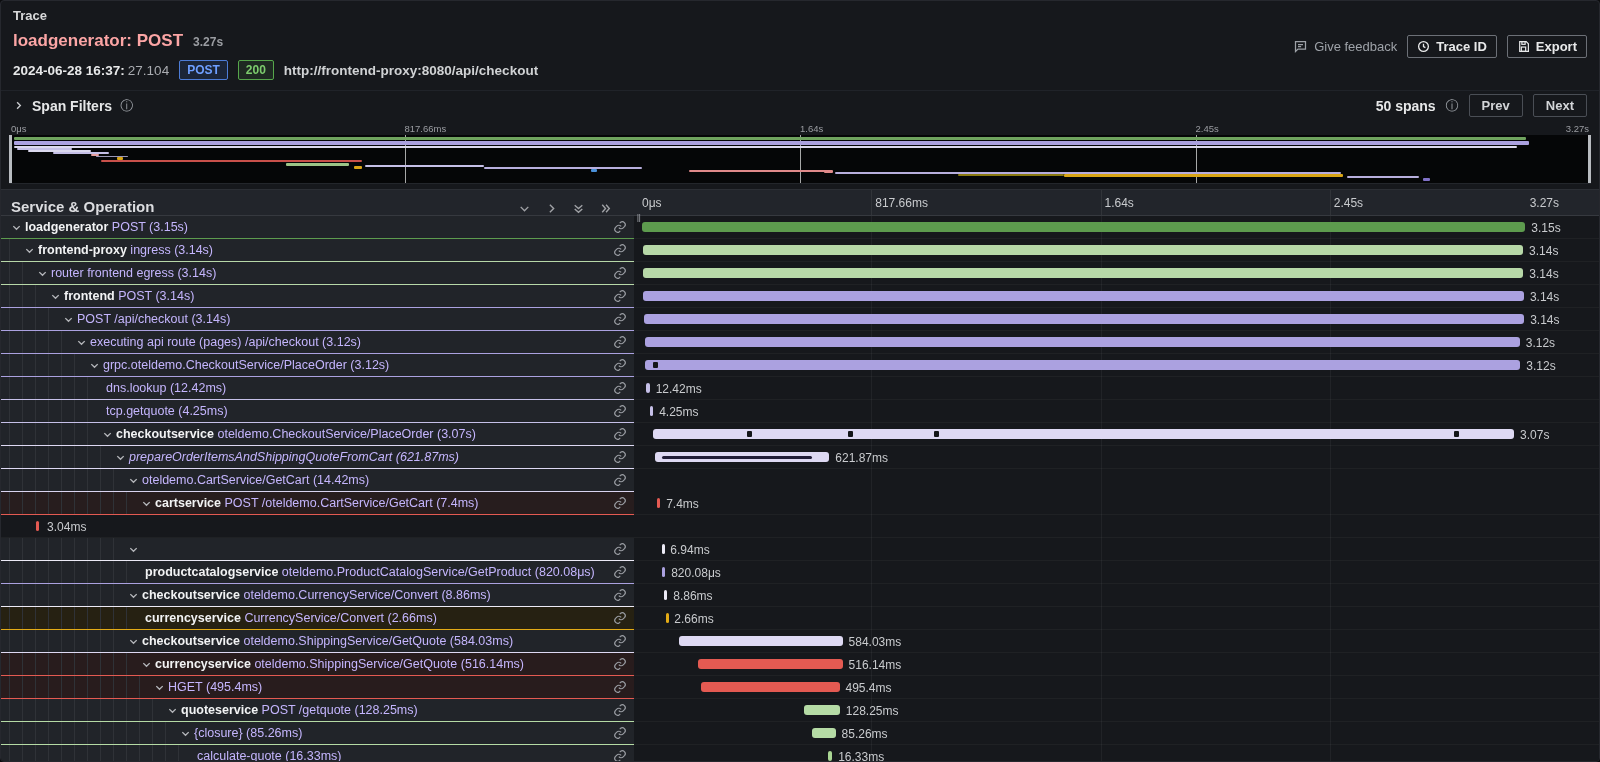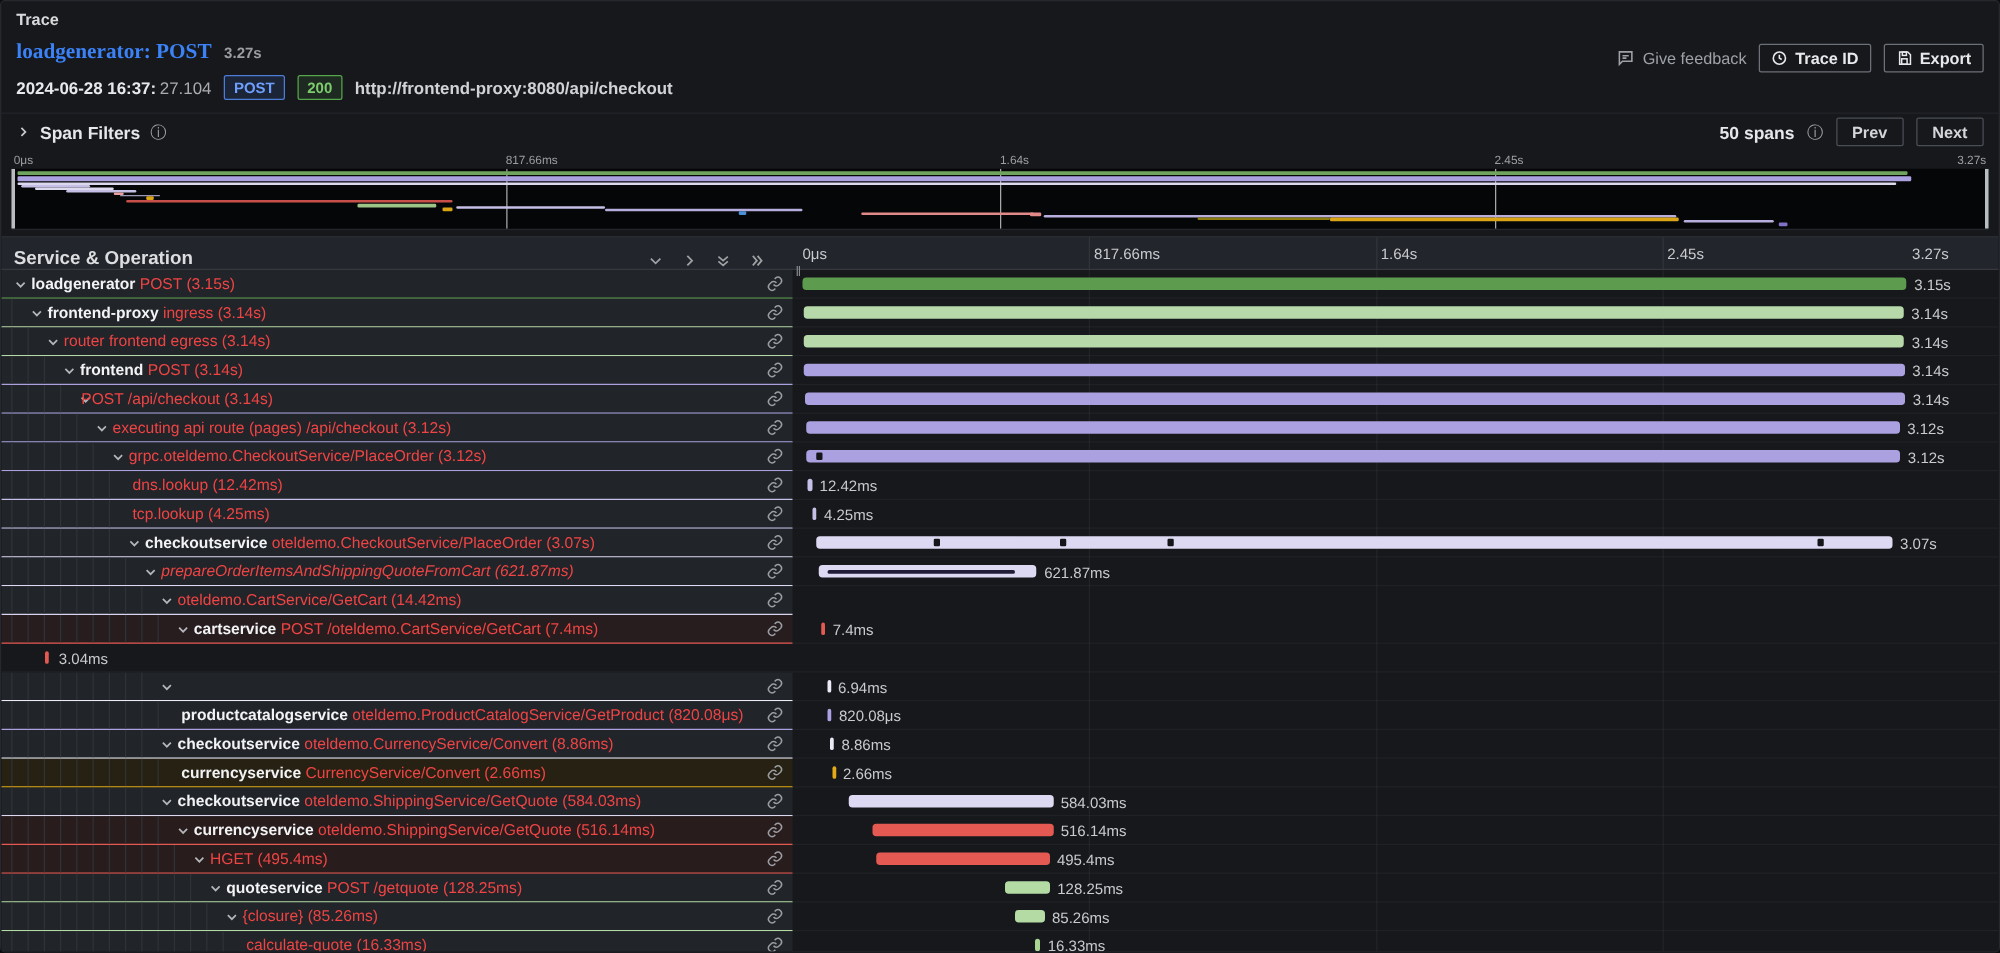--- a/index.html
+++ b/index.html
@@ -7,21 +7,21 @@
     font-family:"Liberation Sans","DejaVu Sans",sans-serif; }
   .panel { position:absolute; inset:0; background:#16181c; border:1px solid #26282e; border-radius:4px; overflow:hidden; }
 
   
   .panel-header { height:28px; display:flex; align-items:center; padding:0 12px;
     color:#d8d9da; font-size:13px; font-weight:600; }
 
   
   .trace-header { position:relative; padding:2px 12px 10px 12px; }
   .trace-title-row { display:flex; align-items:baseline; gap:10px; }
-  .trace-title { color:#3b82f6; font-size:17px; font-weight:700;font-family:Liberation Serif, serif; }
+  .trace-title { color:#fca5a5; font-size:17px; font-weight:700; }
   .trace-duration { color:#9b9da2; font-size:12px; font-weight:600; }
   .trace-meta-row { display:flex; align-items:center; gap:10px; margin-top:9px; }
   .timestamp-main { color:#e8e9ea; font-size:13.5px; font-weight:700; }
   .timestamp-frac { color:#aaacb1; font-size:13.5px; font-weight:400; margin-left:-7px; }
   .badge { font-size:12px; font-weight:700; padding:2px 7px; border-radius:2px; border:1px solid; }
   .badge.method { color:#6e9fff; border-color:#4d7cd6; background:rgba(61,113,217,0.15); }
   .badge.status { color:#7ccb6d; border-color:#56a64b; background:rgba(86,166,75,0.13); }
   .url { color:#d0d2d4; font-size:13.5px; font-weight:600; }
   .trace-actions { position:absolute; right:12px; top:6px; display:flex; align-items:center; gap:10px; }
   .feedback { display:flex; align-items:center; gap:6px; color:#9ea2a8; font-size:13px; cursor:pointer; }
@@ -66,21 +66,21 @@
   
   .rows { position:relative; height:547px; background:#16181c; overflow:hidden; }
   .rows-grid { position:absolute; left:641px; right:40px; top:0; bottom:0; }
   .rows-grid .gl { position:absolute; top:0; bottom:0; width:1px; background:rgba(255,255,255,0.05); }
   .row { display:flex; height:23px; position:relative; }
   .cell-left { width:633px; height:100%; position:relative; background:#212429; overflow:hidden; cursor:pointer; }
   .guide { position:absolute; top:0; bottom:0; width:1px; background:#2f3237; }
   .chev { position:absolute; top:5.5px; width:14px; height:12px; color:#b4b6ba; cursor:pointer; }
   .rowtext { position:absolute; top:3.5px; white-space:nowrap; font-size:12.5px; }
   .svc { color:#f2f3f4; font-weight:700; }
-  .opdur { color:#ef4444; }
+  .opdur { color:#c4b5fd; }
   .rowlink { position:absolute; right:7px; top:4px; color:#9a9da3; cursor:pointer; }
   .cell-right { flex:1; position:relative; height:100%; border-bottom:1px solid rgba(255,255,255,0.04); }
   .axis-inner { position:absolute; left:8px; right:40px; top:0; bottom:0; }
   .bar { position:absolute; top:6px; height:10px; border-radius:3px; min-width:3px; }
   .bar-stripe { position:absolute; left:4%; right:10%; top:3.5px; height:3px; background:#211d38; border-radius:2px; }
   .bar-tick { position:absolute; top:8px; width:5px; height:6px; background:#141619; border-radius:1px; z-index:2; }
   .bar-label { position:absolute; top:4.5px; font-size:12px; color:#c9cbce; white-space:nowrap; }
 </style>
 </head>
 <body>
@@ -340,21 +340,21 @@
         <div class="cell-left" style="border-bottom: 1px solid rgb(171, 161, 224);">
           <div class="guide" style="left: 8px;"></div>
           <div class="guide" style="left: 21px;"></div>
           <div class="guide" style="left: 34px;"></div>
           <div class="guide" style="left: 47px;"></div>
           <span class="chev icon" style="left: 60px;">
             <svg width="11" height="11" viewBox="0 0 24 24" fill="none" stroke="currentColor" stroke-width="3">
               <polyline points="5 9 12 16 19 9"></polyline>
             </svg>
           </span>
-          <span class="rowtext" style="left: 64px;"><span class="opdur">POST /api/checkout (3.14s)</span></span>
+          <span class="rowtext" style="left: 76px;"><span class="opdur">POST /api/checkout (3.14s)</span></span>
           <span class="rowlink icon">
             <svg width="14" height="14" viewBox="0 0 24 24" fill="none" stroke="currentColor" stroke-width="2">
               <path d="M10 13a5 5 0 0 0 7.5.5l2.5-2.5a5 5 0 0 0-7-7l-1.5 1.4"></path>
               <path d="M14 11a5 5 0 0 0-7.5-.5L4 13a5 5 0 0 0 7 7l1.5-1.4"></path>
             </svg>
           </span>
         </div>
         <div class="cell-right">
           <div class="axis-inner">
             <div class="bar" style="left: 0.18%; width: 96.02%; background: rgb(171, 161, 224);"></div>
@@ -444,21 +444,21 @@
       </div>
       <div class="row">
         <div class="cell-left" style="border-bottom: 1px solid rgb(198, 192, 232);">
           <div class="guide" style="left: 8px;"></div>
           <div class="guide" style="left: 21px;"></div>
           <div class="guide" style="left: 34px;"></div>
           <div class="guide" style="left: 47px;"></div>
           <div class="guide" style="left: 60px;"></div>
           <div class="guide" style="left: 73px;"></div>
           <div class="guide" style="left: 86px;"></div>
-          <span class="rowtext" style="left: 105px;"><span class="opdur">tcp.lookup (4.25ms)</span></span>
+          <span class="rowtext" style="left: 105px;"><span class="opdur">tcp.getquote (4.25ms)</span></span>
           <span class="rowlink icon">
             <svg width="14" height="14" viewBox="0 0 24 24" fill="none" stroke="currentColor" stroke-width="2">
               <path d="M10 13a5 5 0 0 0 7.5.5l2.5-2.5a5 5 0 0 0-7-7l-1.5 1.4"></path>
               <path d="M14 11a5 5 0 0 0-7.5-.5L4 13a5 5 0 0 0 7 7l1.5-1.4"></path>
             </svg>
           </span>
         </div>
         <div class="cell-right">
           <div class="axis-inner">
             <div class="bar" style="left: 0.92%; width: 0.13%; background: rgb(198, 192, 232);"></div>

